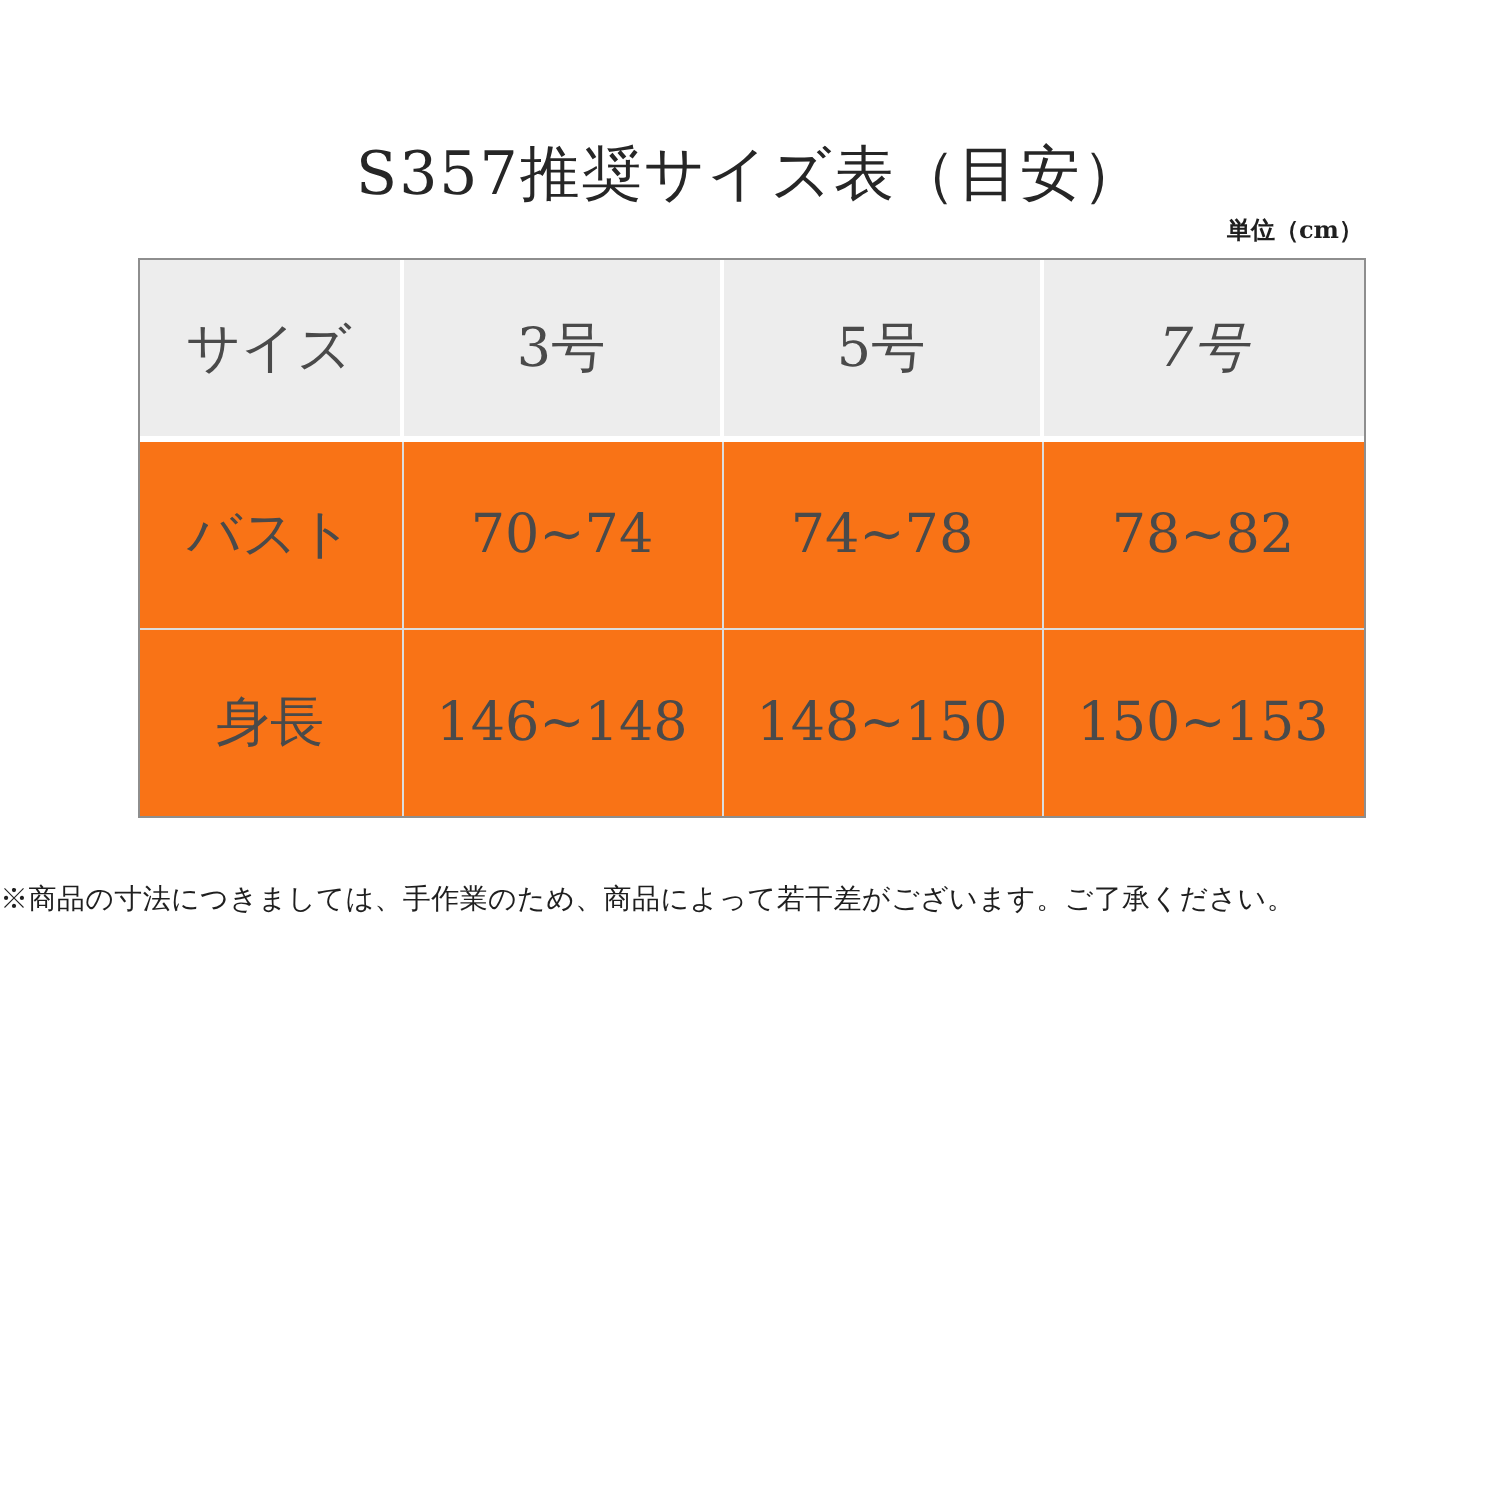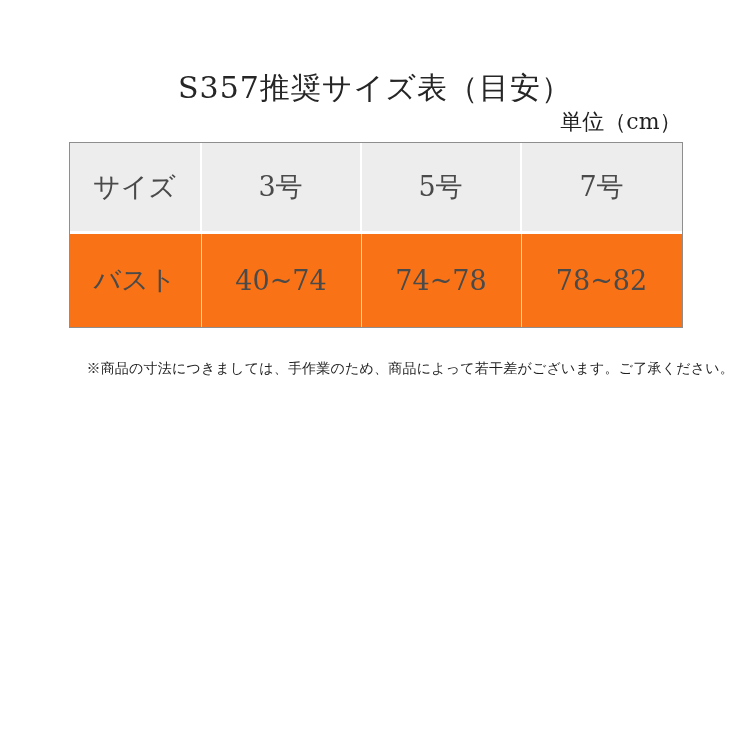--- a/index.html
+++ b/index.html
@@ -28,25 +28,26 @@
       color: #262626;
       letter-spacing: 1px;
       line-height: 1.2;
     }
     .table-wrap {
       width: 613px;
       margin: 0 auto;
     }
     .unit {
       text-align: right;
-      font-size: 22px;
+      font-size: 12px;
       color: #1f1f1f;
       margin-top: 2px;
       margin-bottom: 5px;
       line-height: 1.3;
+      font-weight: bold;
     }
     table.size-table {
       border-collapse: separate;
       border-spacing: 0;
       width: 613px;
       table-layout: fixed;
       border: 1px solid #8e8e8e;
       background: #ffffff;
     }
     table.size-table col.c-label { width: 132px; }
@@ -61,36 +62,37 @@
       padding: 0;
     }
     table.size-table th {
       background: #ededed;
       height: 88px;
       border-right: 2px solid #ffffff;
       border-bottom: 3px solid #ffffff;
     }
     table.size-table th:last-child {
       border-right: none;
+      font-style: italic;
     }
     table.size-table td {
       height: 93px;
       border-right: 1px solid #dcdcdc;
       border-bottom: 1px solid #dcdcdc;
       background: #f97316;
     }
     table.size-table td:last-child {
       border-right: none;
     }
     table.size-table tr:last-child td {
       border-bottom: none;
     }
     .footnote {
-      margin: 32px 16px 0;
-      text-align: right;
+      margin: 32px 0 0;
+      text-align: left;
       font-size: 14px;
       color: #1f1f1f;
       letter-spacing: 0.2px;
     }
   </style>
 </head>
 <body>
 
 <div class="page">
 
@@ -110,23 +112,29 @@
         <tr>
           <th>サイズ</th>
           <th>3号</th>
           <th>5号</th>
           <th>7号</th>
         </tr>
       </thead>
       <tbody>
         <tr>
           <td>バスト</td>
-          <td>40~74</td>
+          <td>70~74</td>
           <td>74~78</td>
           <td>78~82</td>
+        </tr>
+        <tr>
+          <td>身長</td>
+          <td>146~148</td>
+          <td>148~150</td>
+          <td>150~153</td>
         </tr>
       </tbody>
     </table>
   </div>
 
   <p class="footnote">※商品の寸法につきましては、手作業のため、商品によって若干差がございます。ご了承ください。</p>
 
 </div>
 
 </body></html>

